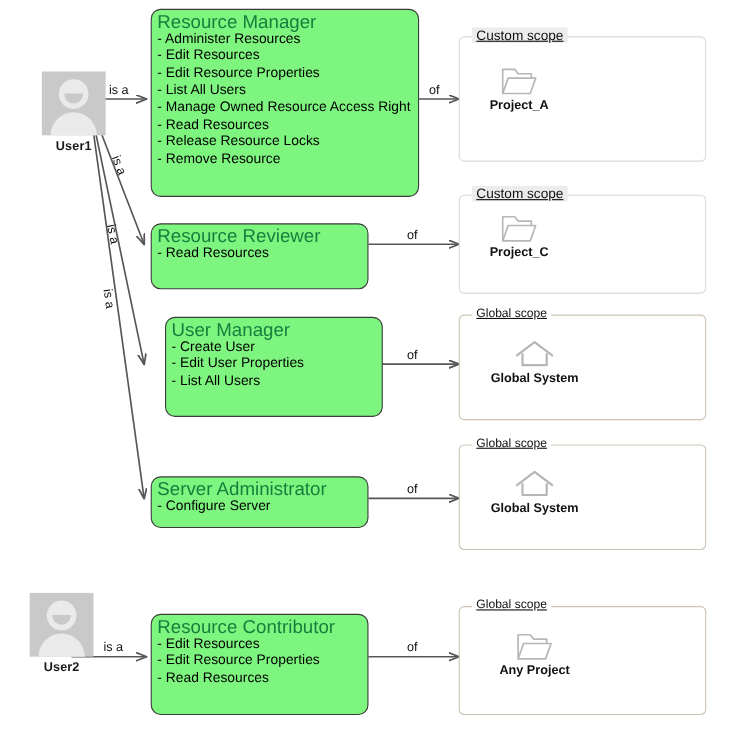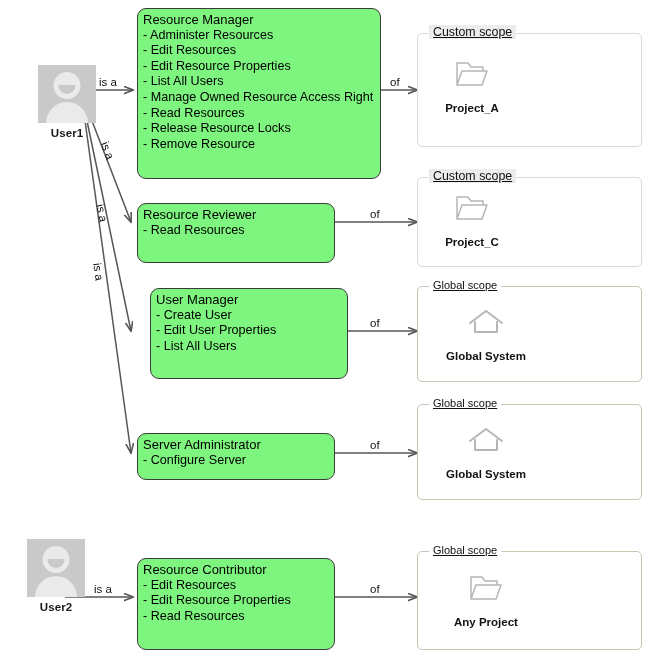--- a/index.html
+++ b/index.html
@@ -25,37 +25,37 @@
                 width:42px;height:34px;border-radius:21px 21px 0 0;background:#eaeaea;}
   .avatar .nm{margin-top:4px;text-align:center;width:58px;
               font-size:11.5px;font-weight:bold;color:#1a1a1a;
               letter-spacing:.1px;}
 
   
   .role{position:absolute;z-index:2;background:#7ef57e;
         border:1.4px solid #3b3b3b;border-radius:9px;
         box-sizing:border-box;overflow:hidden;
         padding:3px 0 0 5px;}
-  .role .ttl{font-size:13px;color:#000000;line-height:15.6px;white-space:nowrap;}
+  .role .ttl{font-size:17px;color:#15803d;line-height:15.6px;white-space:nowrap;}
   .role .li{font-size:12.6px;color:#000;line-height:15.6px;white-space:nowrap;}
 
   
   .scope{position:absolute;z-index:2;box-sizing:border-box;
          border:1px solid #d6d6d6;border-radius:5px;background:#fff;}
   .scope.custom{border-color:#d9d9d9;}
   .scope.global{border-color:#cdc3b4;}
   .scope > .lg{position:absolute;top:-8px;left:11px;background:#fff;
                padding:0 3px;white-space:nowrap;text-decoration:underline;}
   .scope.custom > .lg{font-size:12.4px;color:#111;background:#ececec;
                       padding:0 4px;top:-9px;}
   .scope.global > .lg{font-size:11px;color:#111;background:#fff;padding:0 4px;}
   .scope .items{position:absolute;left:0;top:0;width:100%;height:100%;}
   .sitem{position:absolute;text-align:center;}
   .sitem .ico{height:34px;display:flex;align-items:center;justify-content:center;}
-  .sitem .lbl{font-size:11.5px;font-weight:bold;color:#111;margin-top:12px;
+  .sitem .lbl{font-size:11.5px;font-weight:bold;color:#111;margin-top:0;
               white-space:nowrap;}
 
   
   .elbl{position:absolute;z-index:3;font-size:11.5px;color:#111;
         background:transparent;white-space:nowrap;}
   .elbl.rot{transform-origin:left top;}
 </style>
 </head>
 <body>
 

